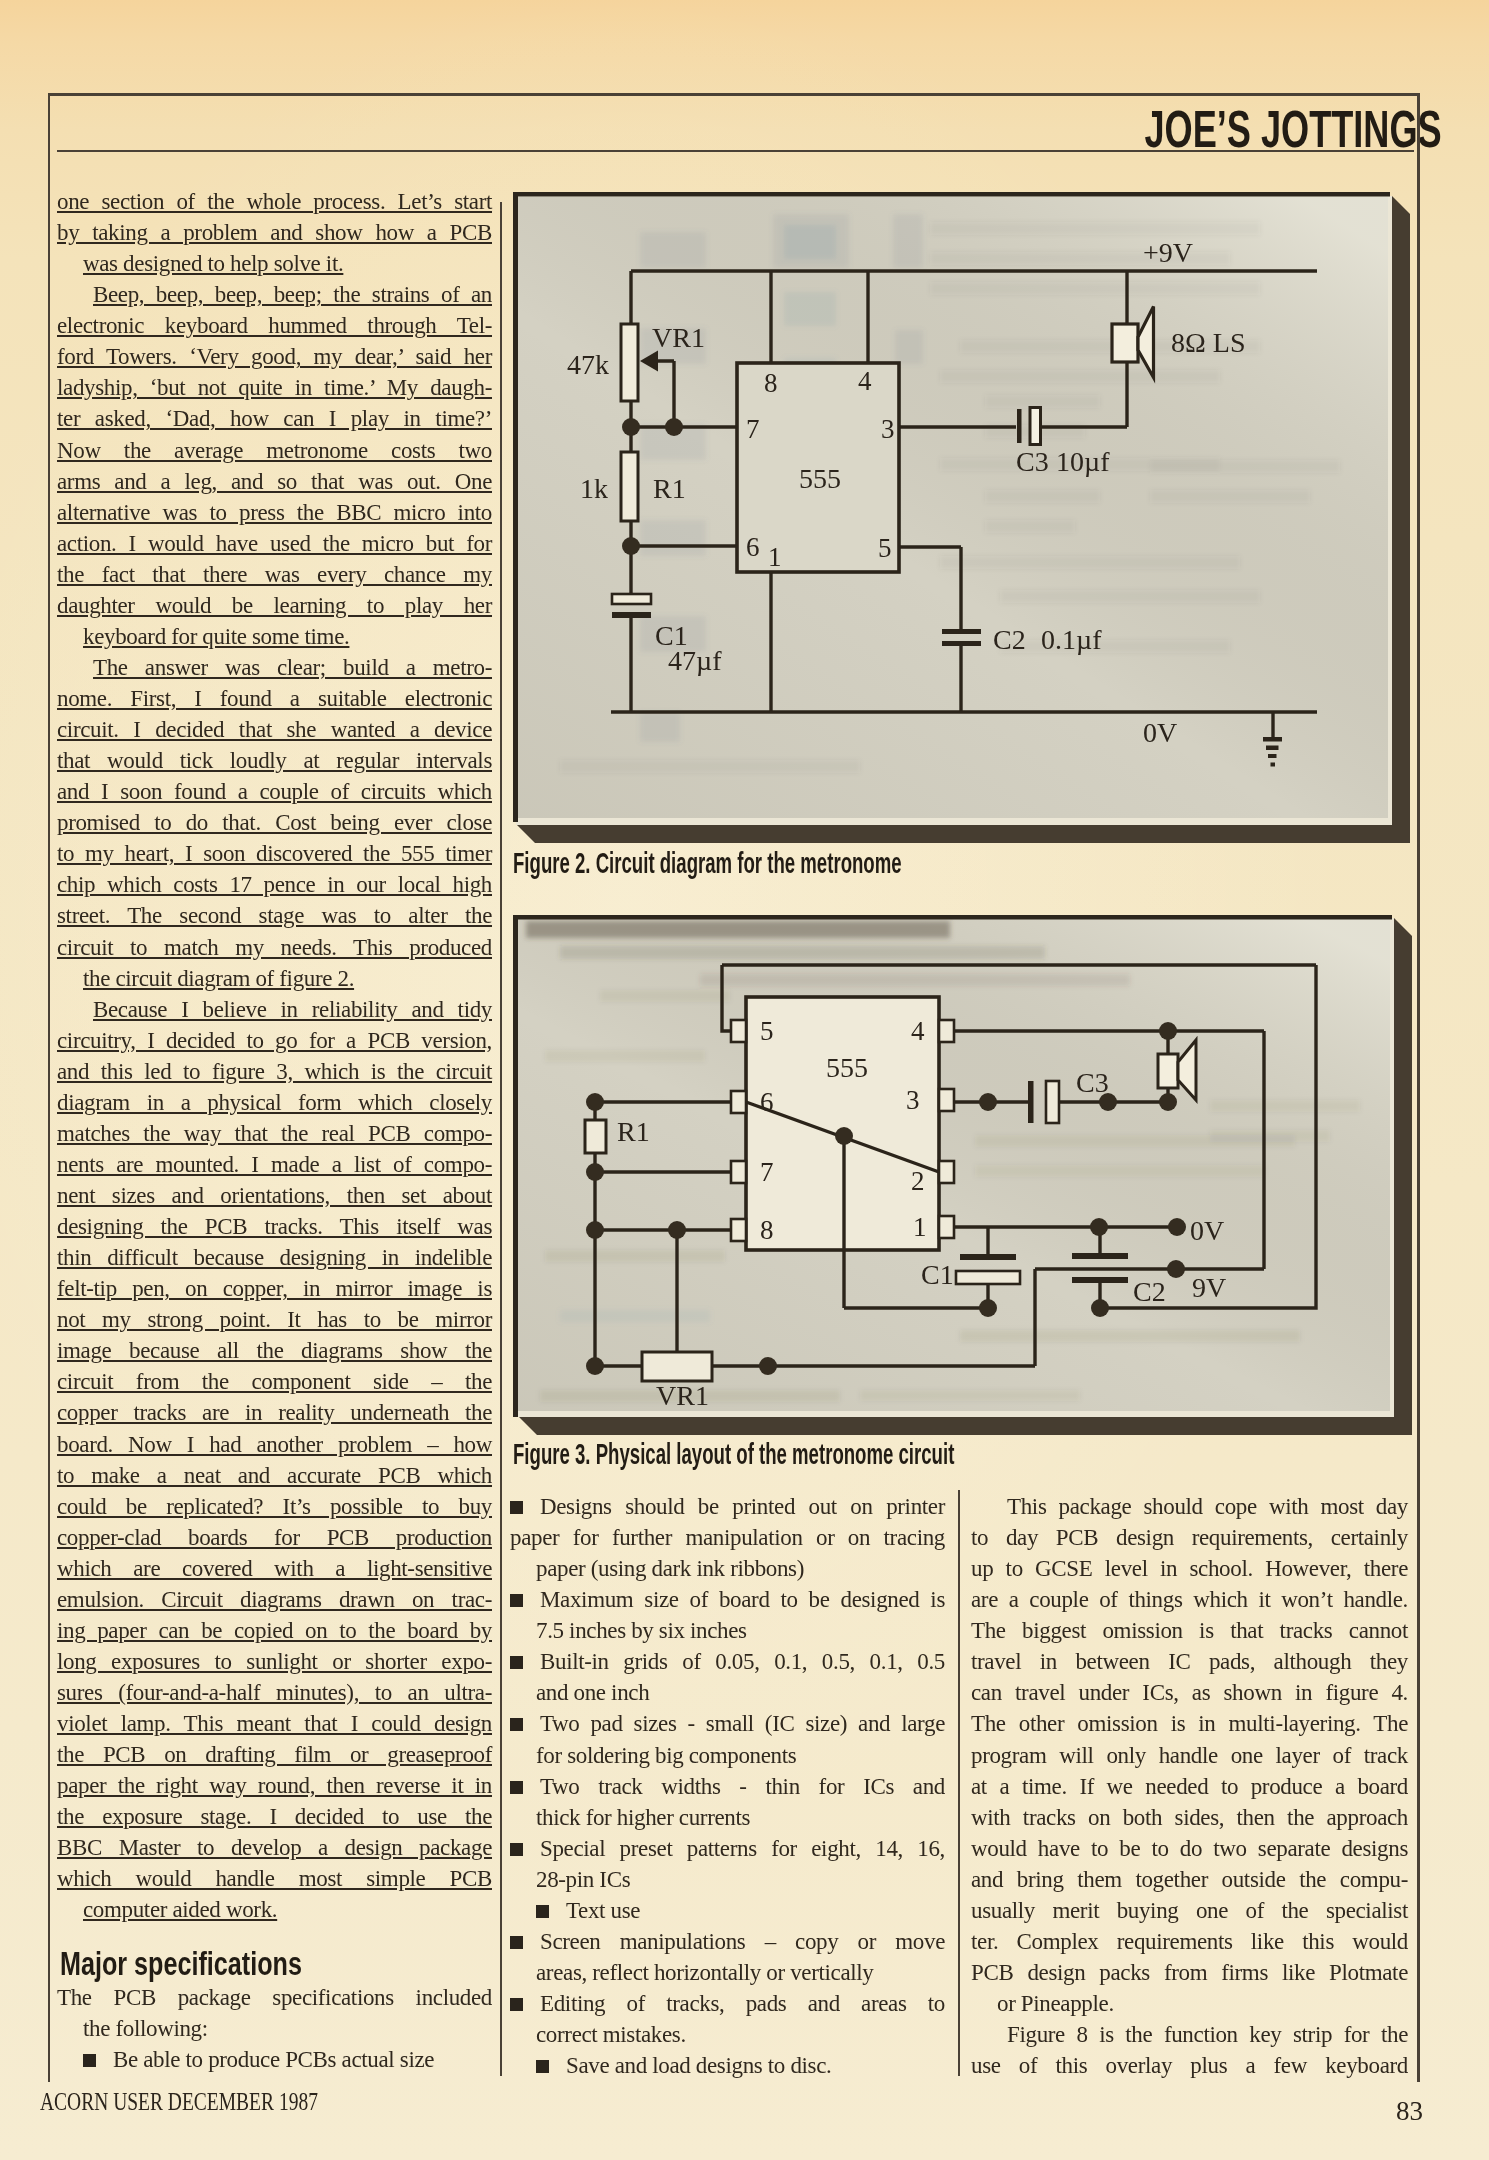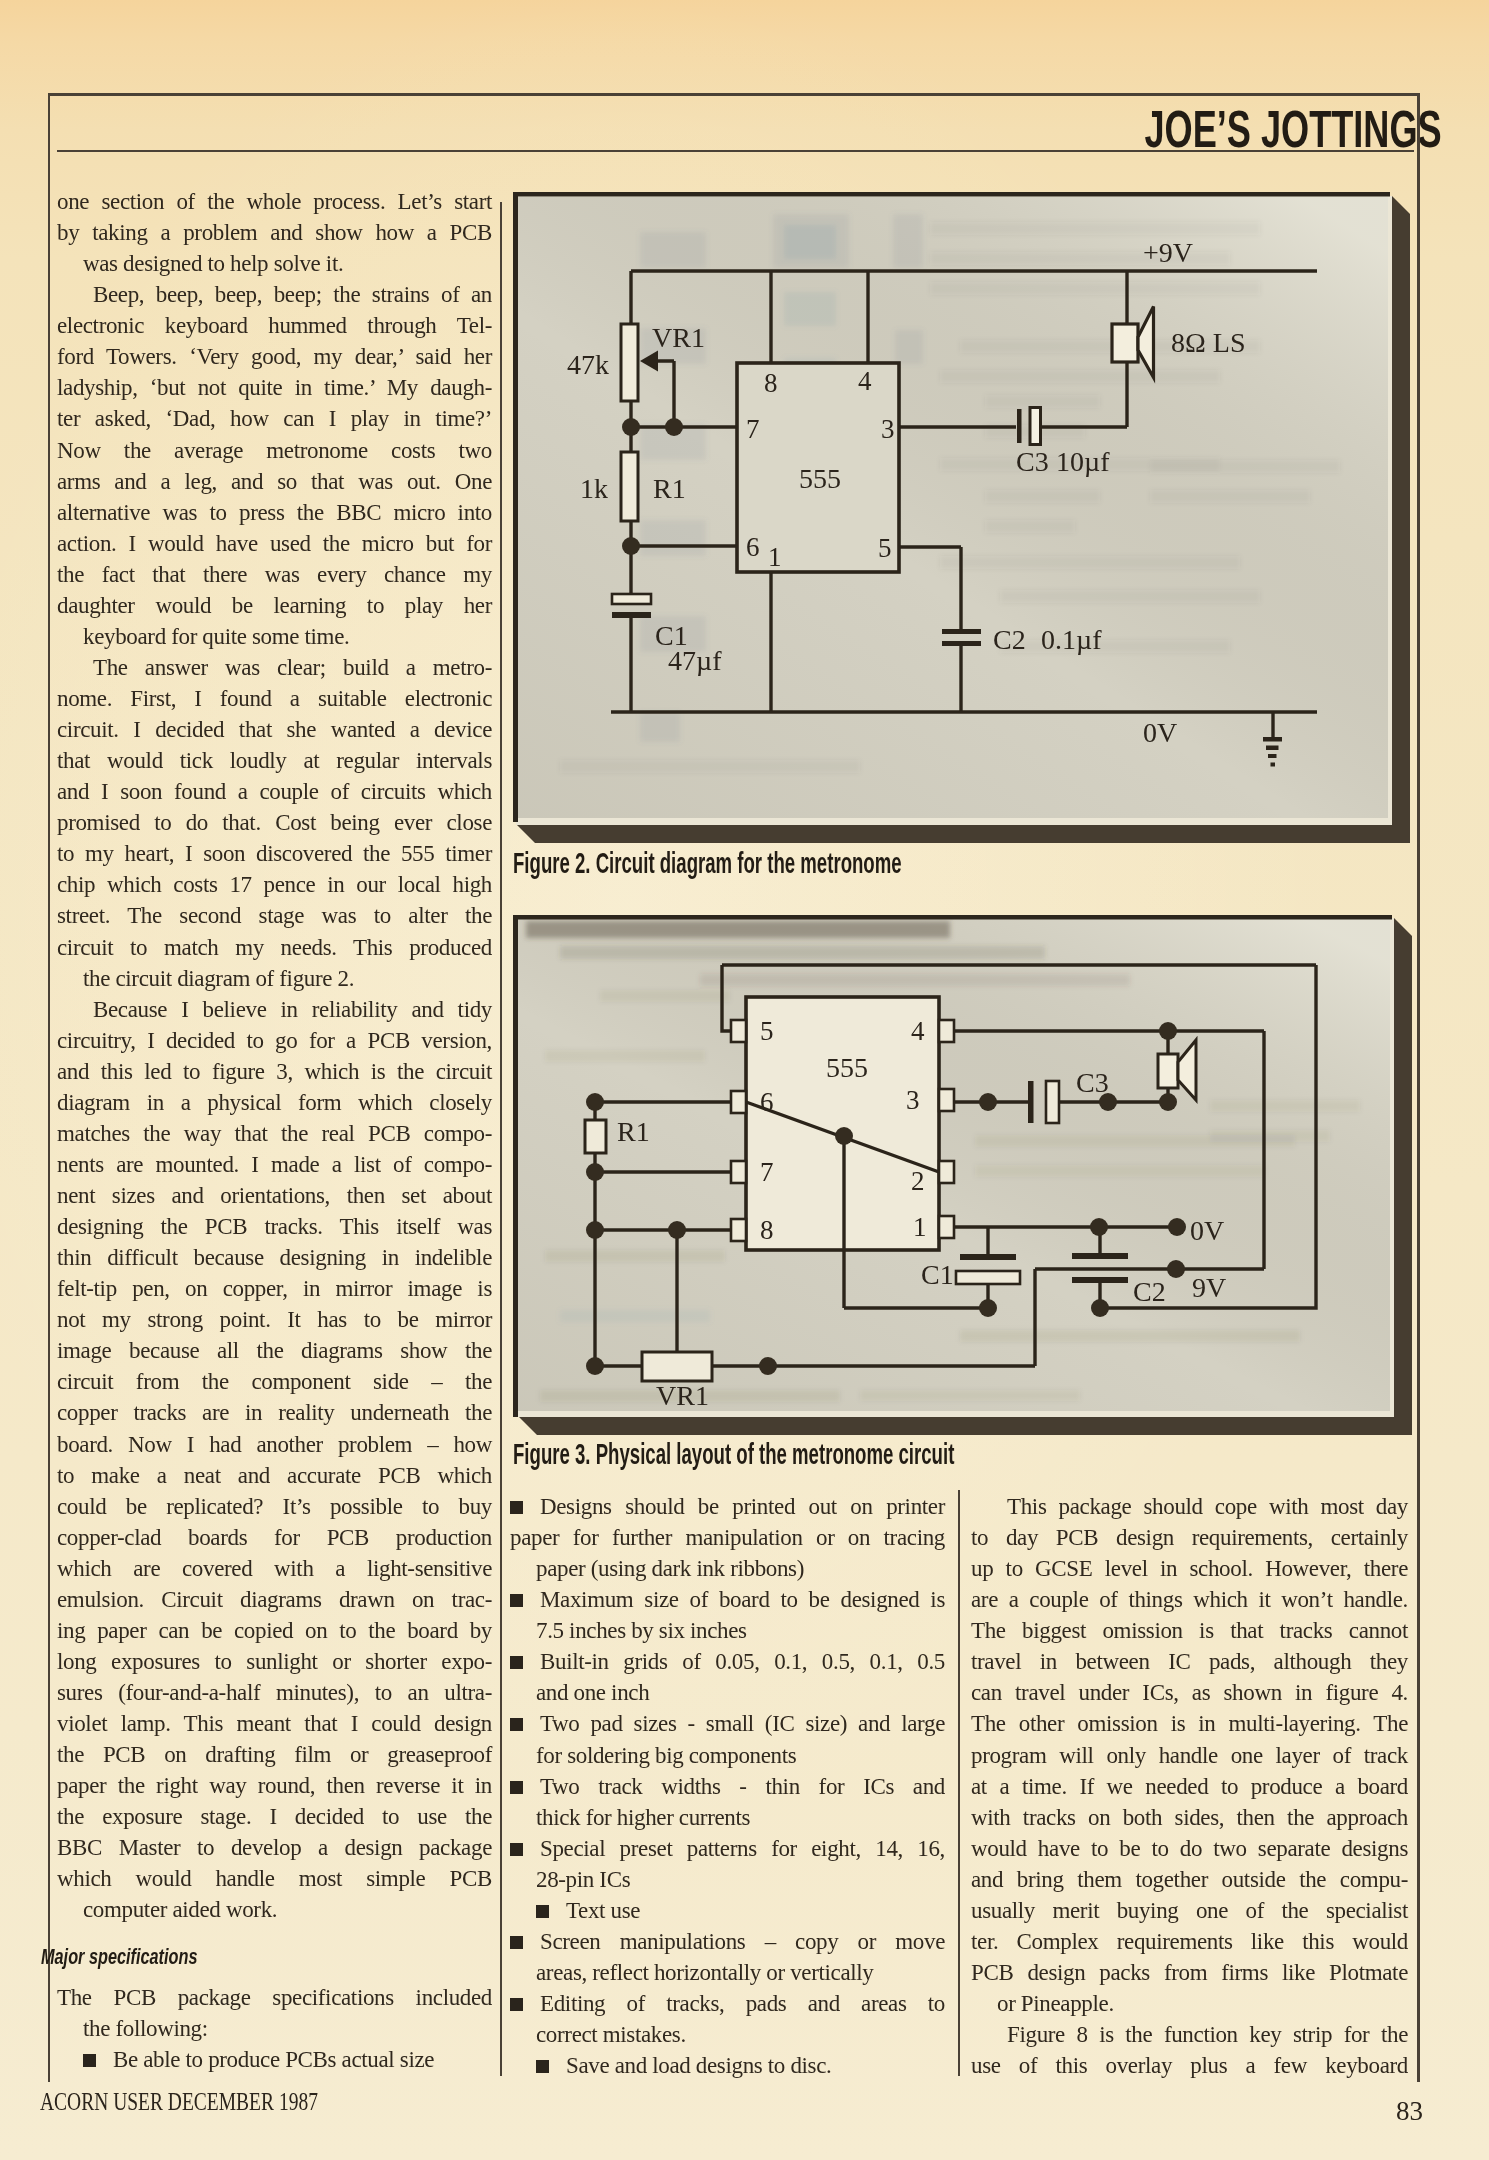--- a/index.html
+++ b/index.html
@@ -27,21 +27,21 @@
 <div class="rule" style="left:57px;top:150px;width:1357px;height:2px;"></div>
 
 <div class="rule" style="left:48px;top:93px;width:2px;height:1989px;"></div>
 
 <div class="rule" style="left:1417px;top:93px;width:3px;height:1989px;"></div>
 
 <div class="rule" style="left:500px;top:202px;width:2px;height:1874px;"></div>
 
 <div class="rule" style="left:958px;top:1490px;width:2px;height:586px;"></div>
 
-<div class="col" id="leftcol" style="left:57px;top:186px;width:435px;">
+<div class="col" id="leftcol" style="left:57px;top:186px;width:435px;text-decoration:underline;">
 
 <div>one section of the whole process. Let’s start</div>
 <div>by taking a problem and show how a PCB</div>
 <div class="ll">was designed to help solve it.</div>
 
 <div class="in">Beep, beep, beep, beep; the strains of an</div>
 <div>electronic keyboard hummed through Tel-</div>
 <div>ford Towers. ‘Very good, my dear,’ said her</div>
 <div>ladyship, ‘but not quite in time.’ My daugh-</div>
 <div>ter asked, ‘Dad, how can I play in time?’</div>
@@ -90,21 +90,21 @@
 <div>sures (four-and-a-half minutes), to an ultra-</div>
 <div>violet lamp. This meant that I could design</div>
 <div>the PCB on drafting film or greaseproof</div>
 <div>paper the right way round, then reverse it in</div>
 <div>the exposure stage. I decided to use the</div>
 <div>BBC Master to develop a design package</div>
 <div>which would handle most simple PCB</div>
 <div class="ll">computer aided work.</div>
 </div>
 
-<div class="cap" style="left:41px;top:1944px;font-size:22px;font-style:italic;"><span style="transform:scaleX(0.74);">Major specifications</span></div>
+<div class="cap" style="left:60px;top:1944px;font-size:34px;"><span style="transform:scaleX(0.74);">Major specifications</span></div>
 
 <div class="col" style="left:57px;top:1982px;width:435px;">
 <div>The PCB package specifications included</div>
 <div class="ll">the following:</div>
 <div class="ll"><span class="bu"></span>Be able to produce PCBs actual size</div>
 </div>
 
 <div class="col" style="left:510px;top:1491px;width:435px;">
 <div><span class="bu"></span>Designs should be printed out on printer</div>
 <div>paper for further manipulation or on tracing</div>

